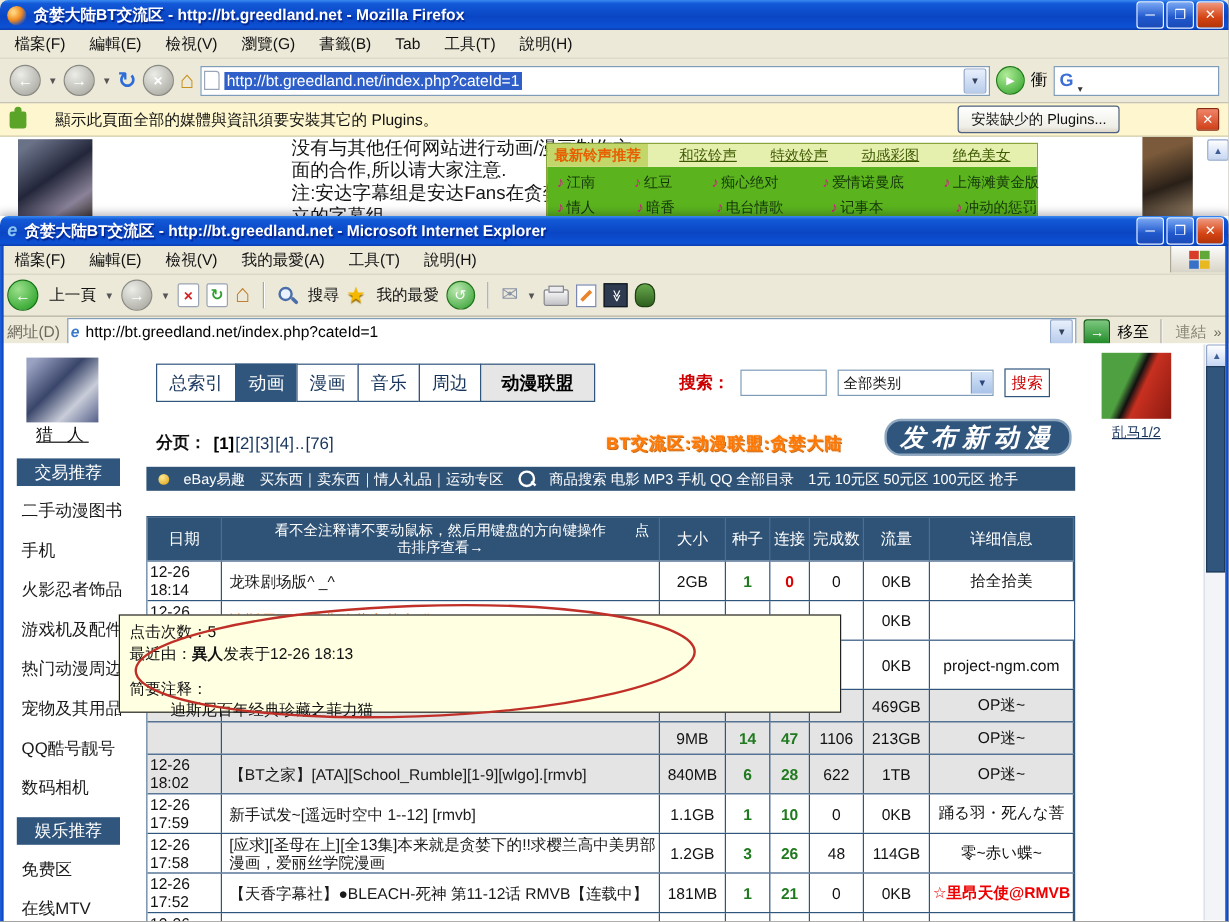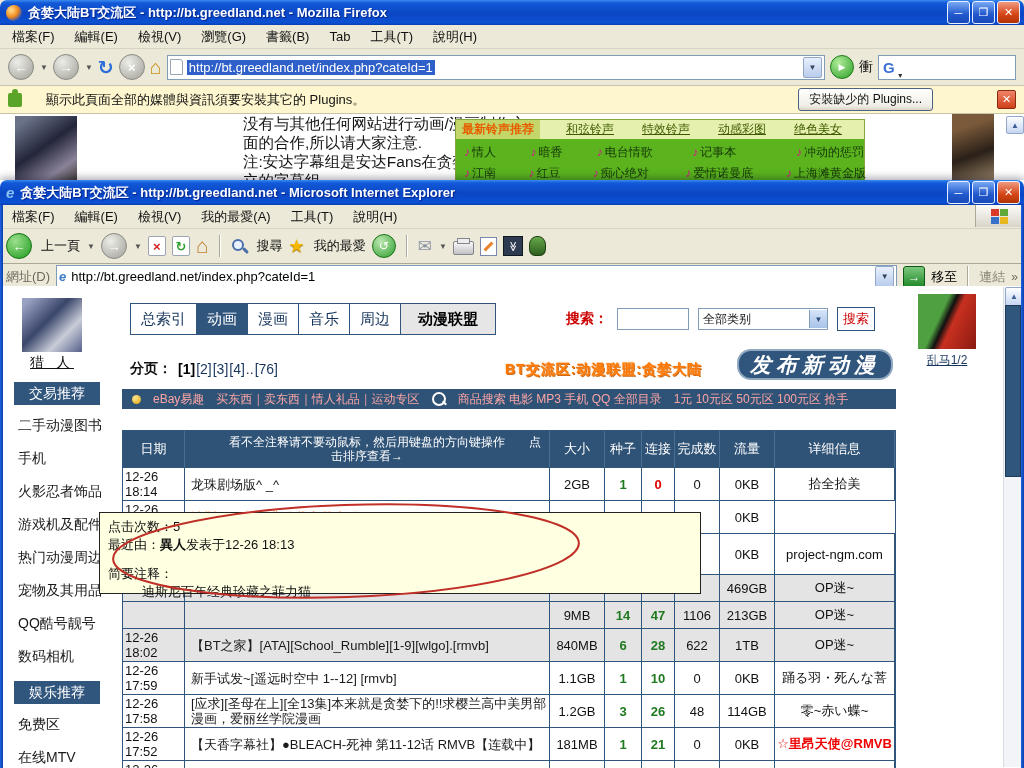--- a/index.html
+++ b/index.html
@@ -124,21 +124,21 @@
   
   #paging{left:130px;top:74px;font-size:14px;color:#111;display:flex;gap:2px;align-items:center;}
   .paging-label{font-weight:bold;margin-right:4px;}
   .page-link{color:#17355C;}
   .page-link:first-of-type{font-weight:bold;color:#000;}
   #breadcrumb{left:505px;top:75px;font-size:14px;font-weight:bold;color:#FF7700;letter-spacing:1px;
     text-shadow:0 0 2px #FFC080,1px 1px 0 #B85400;}
   #publish-btn{left:737px;top:63px;width:152px;height:27px;background:#31567E;border:2px solid #8FA8C0;border-radius:14px;
     color:#fff;font-weight:bold;font-style:italic;font-size:21px;letter-spacing:5px;display:flex;align-items:center;justify-content:center;}
   
-  #ebay-bar{left:122px;top:103px;width:774px;height:20px;background:#2F5377;color:#fca5a5;font-size:12px;display:flex;align-items:center;
+  #ebay-bar{left:122px;top:103px;width:774px;height:20px;background:#2F5377;color:#ffffff;font-size:12px;display:flex;align-items:center;
     gap:12px;padding:0 10px;box-sizing:border-box;white-space:nowrap;}
   .ebay-dot{width:9px;height:9px;border-radius:50%;background:radial-gradient(circle at 35% 30%,#FFE890,#D8A010);flex:0 0 auto;}
   .ebay-mag{width:10px;height:10px;border:2px solid #fff;border-radius:50%;position:relative;flex:0 0 auto;}
   .ebay-mag::after{content:'';position:absolute;left:8px;top:8px;width:5px;height:2px;background:#fff;transform:rotate(45deg);}
   
   #torrent-table{left:122px;top:144px;width:774px;border:1px solid #31567E;box-sizing:border-box;font-size:13px;}
   .t-header{display:flex;background:#2F5377;color:#fff;height:36px;align-items:center;}
   .t-header .tcell{border-right:1px solid #4A6E94;display:flex;align-items:center;justify-content:center;height:100%;box-sizing:border-box;}
   .tcell{box-sizing:border-box;}
   .c-date{width:62px;flex:0 0 auto;}
@@ -243,32 +243,32 @@
           <span class="ring-brand">最新铃声推荐</span>
           <span class="ring-links">
               <span>和弦铃声</span>
               <span>特效铃声</span>
               <span>动感彩图</span>
               <span>绝色美女</span>
             </span>
         </div>
         <div class="ring-body">
           <div class="ring-row">
+              <span>江南</span>
+              <span>红豆</span>
+              <span>痴心绝对</span>
+              <span>爱情诺曼底</span>
+              <span>上海滩黄金版</span>
+            </div>
+          <div class="ring-row">
               <span>情人</span>
               <span>暗香</span>
               <span>电台情歌</span>
               <span>记事本</span>
               <span>冲动的惩罚</span>
-            </div>
-          <div class="ring-row">
-              <span>江南</span>
-              <span>红豆</span>
-              <span>痴心绝对</span>
-              <span>爱情诺曼底</span>
-              <span>上海滩黄金版</span>
             </div>
         </div>
       </div>
       <div class="abs ff-right-img"></div>
       <div class="abs scrollbtn" id="ff-scroll-up">▲</div>
     </div>
   </div>
 
   <div id="ie-window" class="abs">
     <div class="titlebar">

